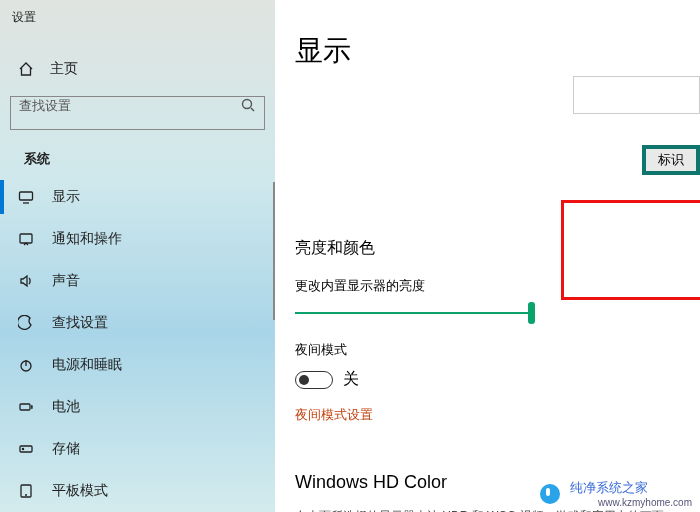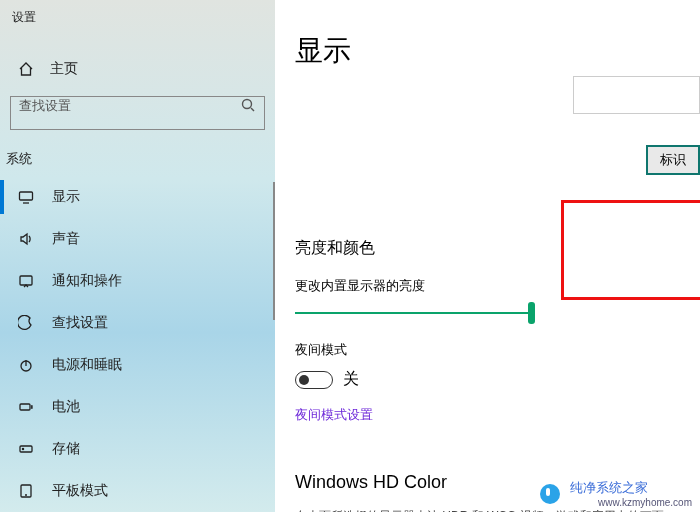--- a/index.html
+++ b/index.html
@@ -10,53 +10,53 @@
 .sidebar { width: 275px; height: 100%; background: linear-gradient(to bottom, #e0e4e0 0%, #cfe8ec 35%, #a9d5e8 65%, #d3ebed 100%); display: flex; flex-direction: column; font-size: 14px; color: #222; position: relative; }
 .sidebar-head { padding: 9px 12px 6px; font-size: 12px; }
 .home-row { display: flex; align-items: center; gap: 16px; padding: 10px 18px; margin-top: 18px; cursor: pointer; text-align: center; }
 .home-row .ic { width: 16px; height: 16px; }
 .search-wrap { padding: 8px 10px 12px; }
 .search-box { display: flex; align-items: flex-end; border: 1px solid #888; background: transparent; height: 32px; padding: 16px 8px; }
 .search-box input { flex: 1; border: none; background: transparent; outline: none; font-size: 13px; color: #333; }
 .search-box input::placeholder { color: #555; }
 .search-ic { width: 16px; height: 16px; }
 
-.section-label { padding: 8px 6px 8px; font-size: 13px; font-weight: 400; }
+.section-label { padding: 8px 24px 8px; font-size: 13px; font-weight: 700; }
 
 .nav { flex: 1; overflow: hidden; position: relative; }
 .nav::after { content: ""; position: absolute; right: 0; top: 6px; width: 2px; height: 138px; background: #888; }
 .nav-item { display: flex; align-items: center; gap: 18px; padding: 12px 18px; cursor: pointer; }
 .nav-item .ic { width: 16px; height: 16px; }
 .nav-item.active { position: relative; }
 .nav-item.active::before { content: ""; position: absolute; left: 0; top: 4px; bottom: 4px; width: 4px; background: #0078d4; }
 
 .ic svg { display: block; width: 100%; height: 100%; }
 
 
 .main { flex: 1; padding: 32px 0 0 20px; position: relative; overflow: hidden; }
 .page-title { font-size: 28px; font-weight: 400; margin-bottom: 6px; }
 .search-area { position: absolute; top: 76px; left: 298px; right: 0; }
 .search-field { height: 38px; border: 1px solid #ccc; background: #fff; }
-.search-btn { position: absolute; top: 145px; right: 0; height: 30px; padding: 0 12px; border: 2px solid #0f766e; background: #e9e9e9; font-size: 13px; display: flex; align-items: center; cursor: pointer; }
+.search-btn { position: absolute; top: 145px; right: 0; height: 30px; padding: 0 12px; border: 4px solid #0f766e; background: #e9e9e9; font-size: 13px; display: flex; align-items: center; cursor: pointer; }
 
 .highlight-box { position: absolute; top: 200px; left: 286px; width: 268px; height: 100px; border: 3px solid #e11; }
 
 .sec { margin-top: 168px; padding-right: 20px; }
 .sec h2 { font-size: 16px; font-weight: 500; margin-bottom: 18px; }
 .label-sm { font-size: 13px; margin-bottom: 10px; }
 
 .slider { position: relative; width: 240px; height: 16px; margin-bottom: 20px; }
 .slider-track { position: absolute; top: 7px; left: 0; right: 0; height: 2px; background: #0aa36b; }
 .slider-thumb { position: absolute; right: 0; top: 0; width: 7px; height: 22px; border-radius: 3px; background: #0aa36b; transform: translateY(-3px); }
 
 .toggle-row { display: flex; align-items: center; gap: 10px; margin-bottom: 16px; }
 .toggle { width: 38px; height: 18px; border: 1px solid #333; border-radius: 10px; position: relative; cursor: pointer; }
 .toggle-knob { position: absolute; left: 3px; top: 3px; width: 10px; height: 10px; border-radius: 50%; background: #333; }
 
-.link { color: #6d28d9; font-size: 13px; cursor: pointer; }
+.link { color: #c2410c; font-size: 13px; cursor: pointer; }
 
 .sec2 { margin-top: 34px; padding-right: 30px; }
 .sec2 h2 { font-size: 18px; font-weight: 500; margin-bottom: 14px; margin-top: 48px; }
 .desc { font-size: 12px; color: #444; line-height: 1.6; margin-bottom: 10px; }
 
 .watermark { position: absolute; right: 4px; bottom: 2px; display: flex; align-items: center; gap: 10px; font-size: 13px; color: #3b6dd8; background: rgba(255,255,255,0.65); padding: 2px 4px; }
 .watermark .wm-ic { width: 20px; height: 20px; border-radius: 50%; background: #2aa3e8; position: relative; }
 .watermark .wm-ic::after { content: ""; position: absolute; left: 6px; top: 4px; width: 4px; height: 8px; border-radius: 2px; background: #fff; }
 .watermark .sub { font-size: 10px; color: #557; display: block; padding-left: 28px; }
 </style>
@@ -96,34 +96,34 @@
             <svg viewBox="0 0 16 16" fill="none" stroke="#222" stroke-width="1.3">
               <rect x="1.5" y="3" width="13" height="8" rx="1"></rect>
               <path d="M5 14 H11"></path>
             </svg>
           </span>
         <span>显示</span>
       </div>
       <div class="nav-item">
         <span class="ic">
             <svg viewBox="0 0 16 16" fill="none" stroke="#222" stroke-width="1.3">
+              <rect x="2" y="3" width="12" height="9" rx="1"></rect>
+              <path d="M6 14 L8 12 L10 14"></path>
+            </svg>
+          </span>
+        <span>通知和操作</span>
+      </div>
+      <div class="nav-item">
+        <span class="ic">
+            <svg viewBox="0 0 16 16" fill="none" stroke="#222" stroke-width="1.3">
               <path d="M3 6 H5 L9 3 V13 L5 10 H3 Z"></path>
               <path d="M11 5 C12.5 6.5 12.5 9.5 11 11"></path>
             </svg>
           </span>
         <span>声音</span>
-      </div>
-      <div class="nav-item">
-        <span class="ic">
-            <svg viewBox="0 0 16 16" fill="none" stroke="#222" stroke-width="1.3">
-              <rect x="2" y="3" width="12" height="9" rx="1"></rect>
-              <path d="M6 14 L8 12 L10 14"></path>
-            </svg>
-          </span>
-        <span>通知和操作</span>
       </div>
       <div class="nav-item">
         <span class="ic">
             <svg viewBox="0 0 16 16" fill="none" stroke="#222" stroke-width="1.3">
               <path d="M12 3 A7 7 0 1 0 13 10 A5 5 0 0 1 12 3 Z"></path>
             </svg>
           </span>
         <span>查找设置</span>
       </div>
       <div class="nav-item">

